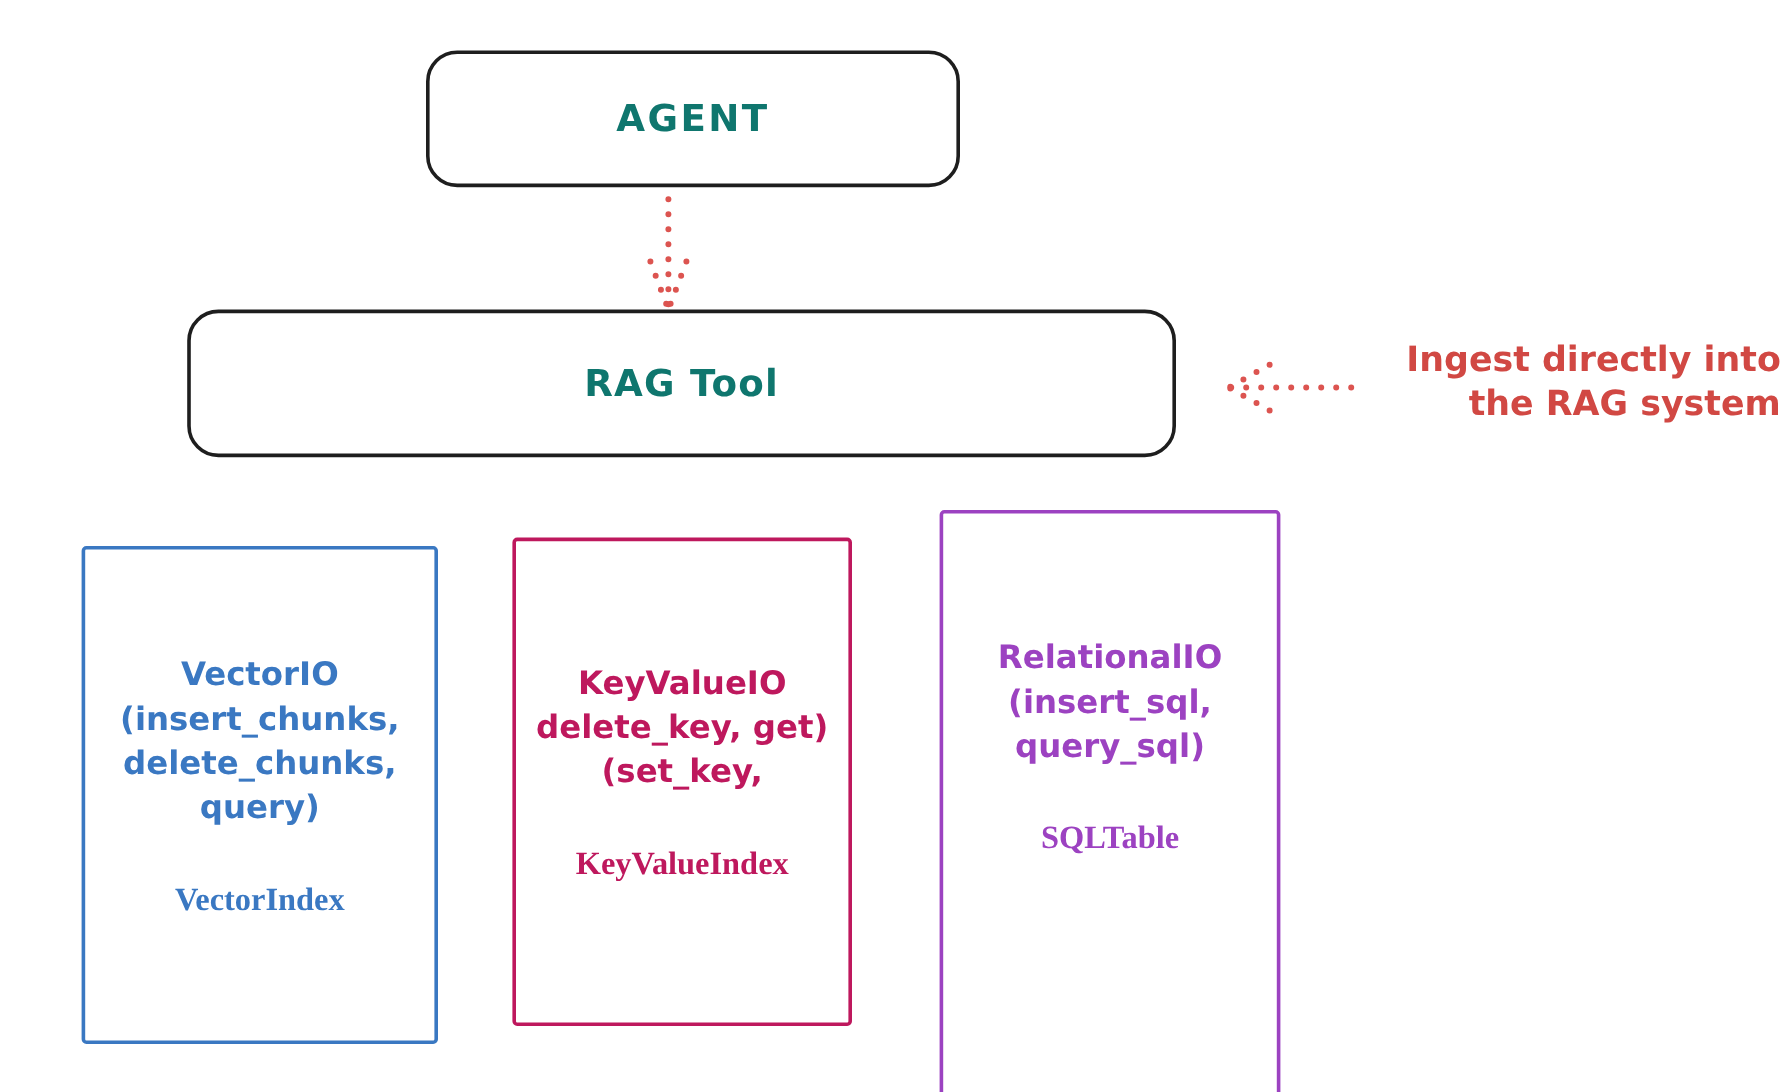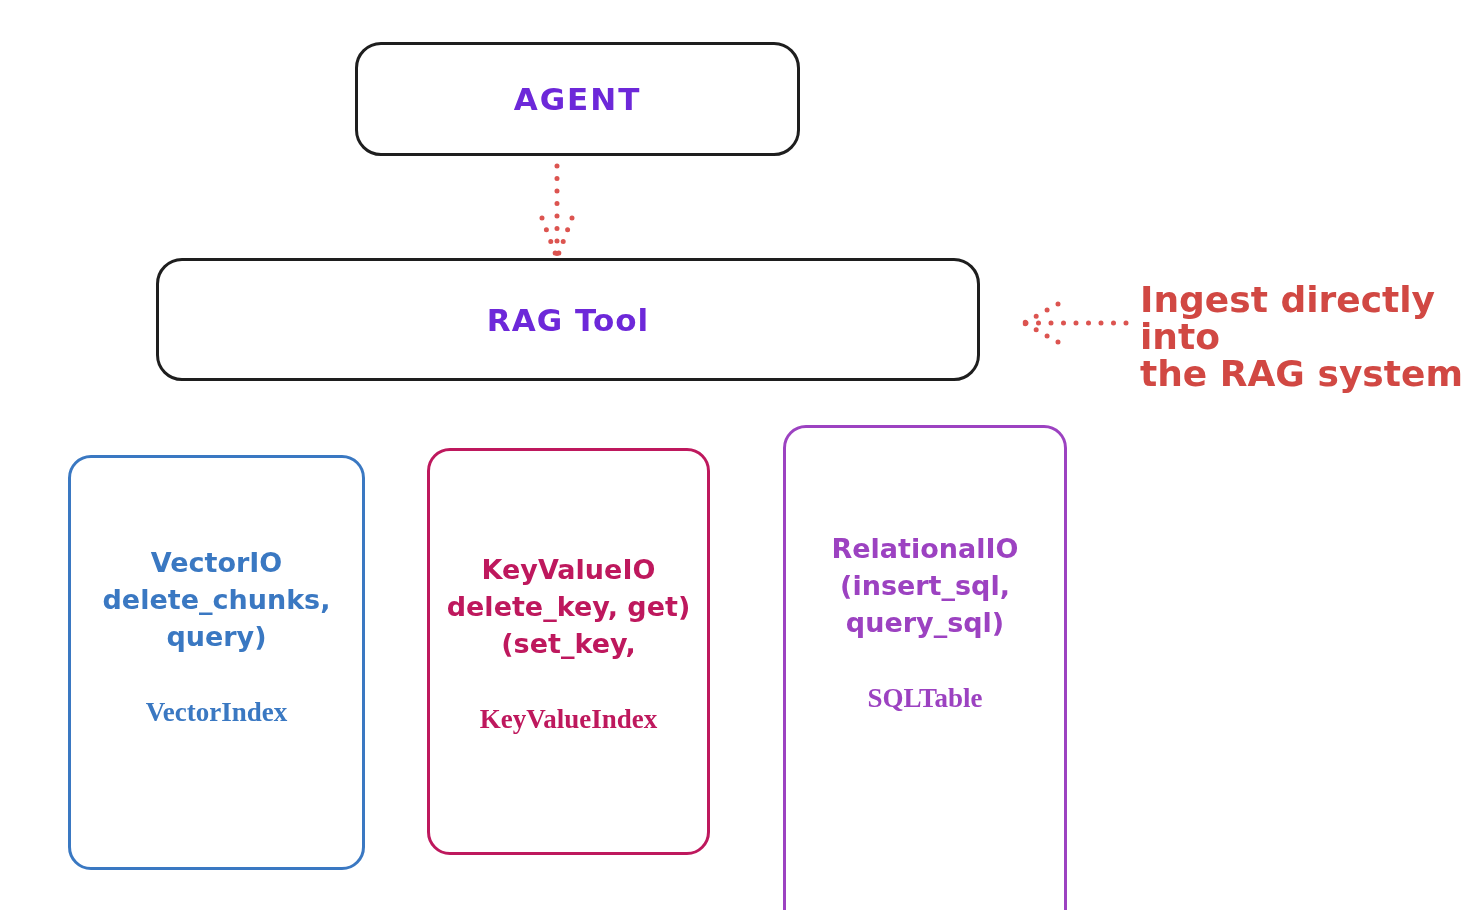--- a/index.html
+++ b/index.html
@@ -24,31 +24,31 @@
     display: flex;
     align-items: center;
     justify-content: center;
     box-sizing: border-box;
     color: #1e1e1e;
   }
   .node .node-label {
     font-size: 31px;
     font-weight: 600;
     letter-spacing: 2px;
-    color: #6d28d9;
+    color: #0f766e;
     text-align: right;
   }
   #agent-box { left: 355px; top: 42px; width: 445px; height: 114px; }
   #rag-box   { left: 156px; top: 258px; width: 824px; height: 123px; }
 
   
   .card {
     position: absolute;
     border: 3.5px solid currentColor;
-    border-radius: 23px;
+    border-radius: 4px;
     background: #ffffff;
     box-sizing: border-box;
     text-align: center;
   }
   #vector-card     { left: 68px;  top: 455px; width: 297px; height: 415px; }
   #keyvalue-card   { left: 427px; top: 448px; width: 283px; height: 407px; }
   #relational-card { left: 783px; top: 425px; width: 284px; height: 532px; }
 
   .card .card-content {
     width: 100%;
@@ -62,22 +62,22 @@
   #relational-card .card-content { padding-top: 102px; }
 
   .index-label { margin-top: 39px; font-family: Liberation Serif, serif; }
 
   
   #annotation {
     position: absolute;
     left: 1140px;
     top: 281px;
     width: 344px;
-    text-align: left;
-    font-size: 36px;
+    text-align: right;
+    font-size: 29px;
     font-weight: 600;
     line-height: 37px;
   }
 
   
   .arrow-svg { position: absolute; }
   #arrow-agent-rag { left: 525px; top: 158px; }
   #arrow-ingest    { left: 1014px; top: 296px; }
   .arrow-svg line {
     stroke: currentColor;
@@ -113,20 +113,21 @@
   </svg>
 
   <div id="annotation" style="color: rgb(209, 72, 67);">
     <div>Ingest directly into</div>
     <div>the RAG system</div>
   </div>
 
   <div class="card" id="vector-card" style="color: rgb(58, 120, 194);">
     <div class="card-content">
       <div>VectorIO</div>
+      <div>(insert_chunks,</div>
       <div>delete_chunks,</div>
       <div>query)</div>
       <div class="index-label">VectorIndex</div>
     </div>
   </div>
 
   <div class="card" id="keyvalue-card" style="color: #be185d;">
     <div class="card-content">
       <div>KeyValueIO</div>
       <div>delete_key, get)</div>

